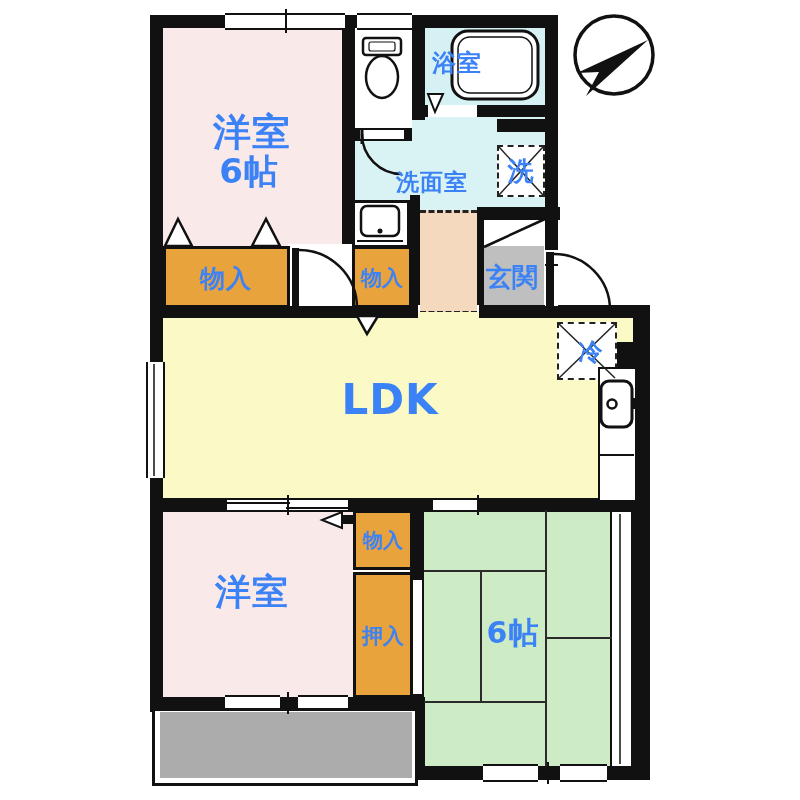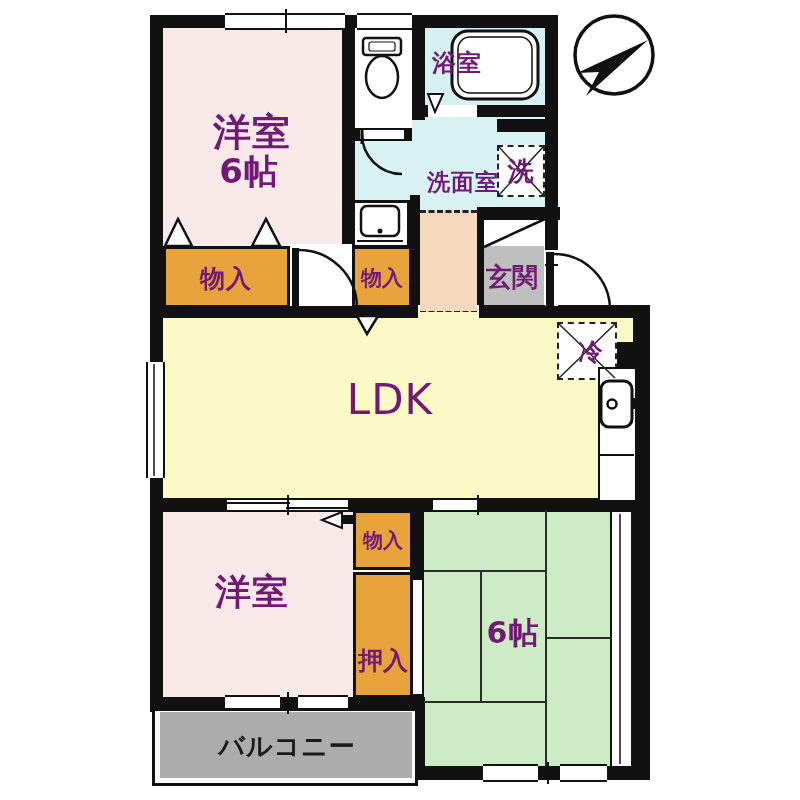--- a/index.html
+++ b/index.html
@@ -1,20 +1,20 @@
 <!DOCTYPE html>
 <html><head>
 <meta charset="utf-8">
 <style>
   html,body{margin:0;padding:0;background:#fff;}
   #canvas{position:relative;width:800px;height:800px;background:#ffffff;overflow:hidden;
           font-family:"DejaVu Sans","Liberation Sans",sans-serif;}
   .abs{position:absolute;}
   .w{position:absolute;background:#111111;}
-  .lbl{position:absolute;color:#701a75;font-weight:700;white-space:nowrap;
+  .lbl{position:absolute;color:#3b82f6;font-weight:700;white-space:nowrap;
        transform:translate(-50%,-50%);letter-spacing:1px;}
   .win{position:absolute;background:#ffffff;border-top:2px solid #111;border-bottom:2px solid #111;}
   .winv{position:absolute;background:#ffffff;border-left:2px solid #111;border-right:2px solid #111;}
   .dashedbox{position:absolute;background:#ffffff;border:2px dashed #222;box-sizing:border-box;}
   svg{position:absolute;left:0;top:0;pointer-events:none;}
 </style>
 </head>
 <body>
 
 <div id="canvas">
@@ -156,26 +156,25 @@
 
     <g>
       <circle cx="614" cy="55" r="39" fill="#fff" stroke="#111" stroke-width="3.5"></circle>
       <polygon points="648,40 577,73 599,72 586,96" fill="#111"></polygon>
     </g>
   </svg>
 
   <div class="lbl" style="left:252px;top:132px;font-size:38px;">洋室</div>
   <div class="lbl" style="left:249px;top:172px;font-size:34px;">6帖</div>
   <div class="lbl" style="left:457px;top:63px;font-size:24px;">浴室</div>
-  <div class="lbl" style="left:432px;top:182px;font-size:23px;margin-left:31px;">洗面室</div>
+  <div class="lbl" style="left:432px;top:182px;font-size:23px;">洗面室</div>
   <div class="lbl" style="left:521px;top:171px;font-size:26px;">洗</div>
   <div class="lbl" style="left:226px;top:278px;font-size:25px;">物入</div>
   <div class="lbl" style="left:382px;top:278px;font-size:21px;letter-spacing:0;">物入</div>
   <div class="lbl" style="left:512px;top:277px;font-size:26px;letter-spacing:0;">玄関</div>
   <div class="lbl" style="left:591px;top:352px;font-size:24px;">冷</div>
-  <div class="lbl" style="left:390px;top:399px;font-size:42px;font-weight:400;">LDK</div>
+  <div class="lbl" style="left:390px;top:399px;font-size:42px;font-weight:700;">LDK</div>
   <div class="lbl" style="left:252px;top:592px;font-size:36px;">洋室</div>
   <div class="lbl" style="left:383px;top:540px;font-size:20px;letter-spacing:0;">物入</div>
-  <div class="lbl" style="left:383px;top:660px;font-size:25px;letter-spacing:0;">押入</div>
+  <div class="lbl" style="left:383px;top:636px;font-size:21px;letter-spacing:0;">押入</div>
   <div class="lbl" style="left:513px;top:633px;font-size:30px;">6帖</div>
-  <div class="lbl" style="left:287px;top:746px;font-size:26px;color:#1a1a1a;">バルコニー</div>
 
 </div>
 
 </body></html>

